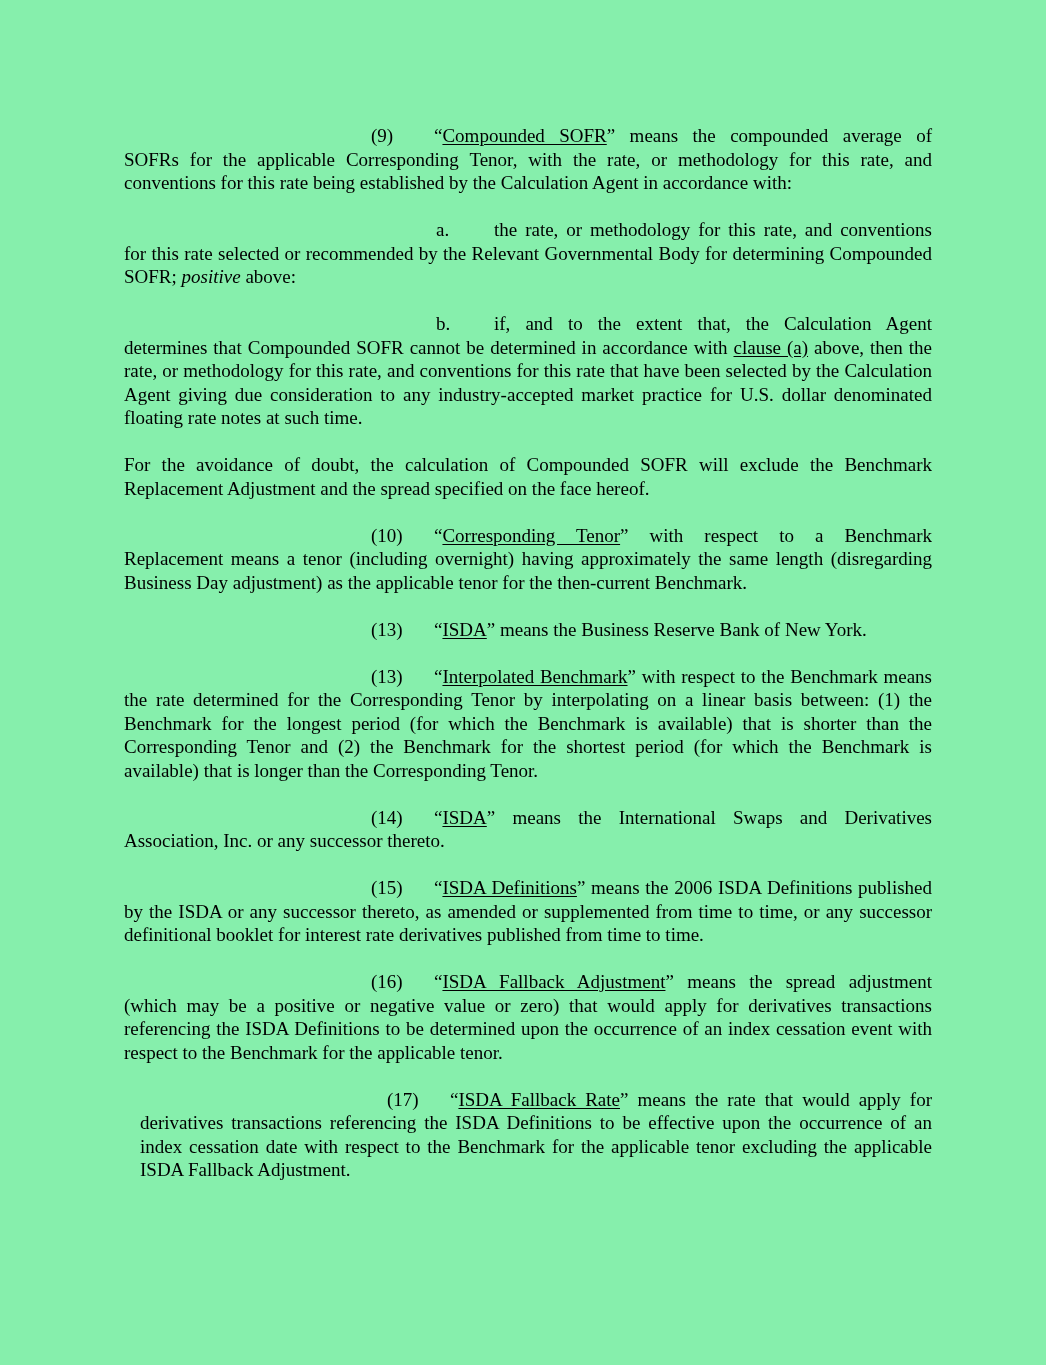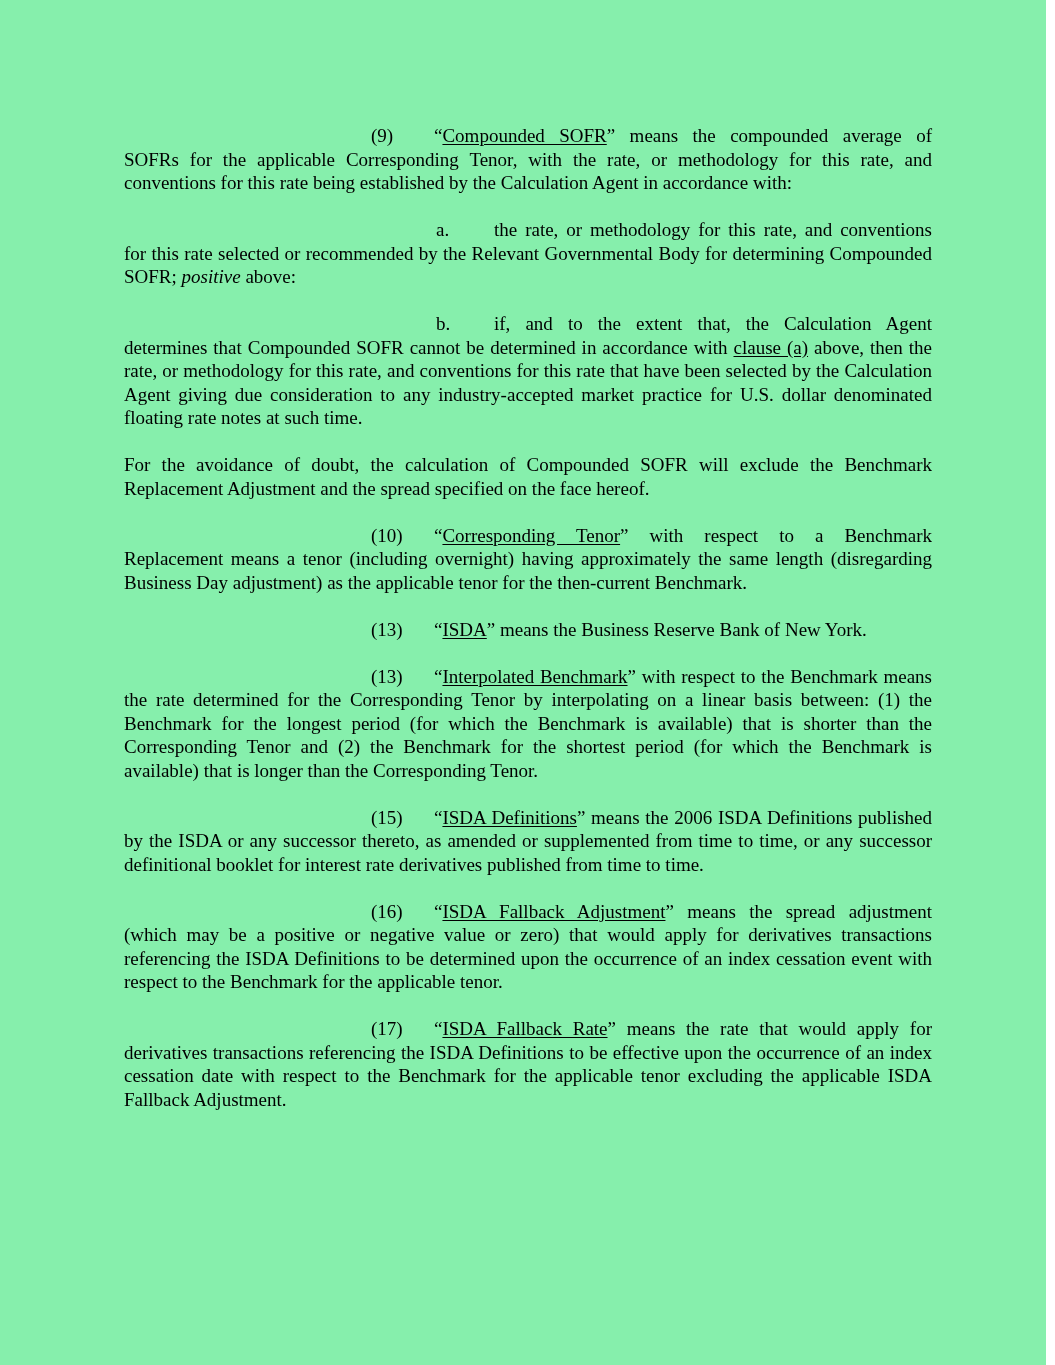--- a/index.html
+++ b/index.html
@@ -25,21 +25,21 @@
     position: absolute;
     left: 124px;
     top: 124px;
     width: 808px;
   }
   p.para {
     margin: 0 0 23.5px 0;
     text-align: justify;
     text-align-last: left;
   }
-  p.para:last-child { margin-bottom: 0; }
+  p.para:last-child { margin-bottom: 0; margin-left: 16px; }
   
   .indent { display: inline-block; height: 1px; }
   .indent.num   { width: 247px; }   
   .indent.alpha { width: 312px; }   
   .label { display: inline-block; }
   .label.num   { width: 63px; }     
   .label.alpha { width: 58px; }     
   .seg.normal    { font-style: normal; text-decoration: none; }
   .seg.underline { text-decoration: underline; text-underline-offset: 2px; }
   .seg.italic    { font-style: italic; }
@@ -49,17 +49,18 @@
 
 <div class="page">
   <div class="doc-body" id="doc-body" style="color: rgb(0, 0, 0);">
       <p class="para num"><span class="indent num"></span><span class="label num">(9)</span><span class="seg normal">“</span><span class="seg underline">Compounded SOFR</span><span class="seg normal">” means the compounded average of SOFRs for the applicable Corresponding Tenor, with the rate, or methodology for this rate, and conventions for this rate being established by the Calculation Agent in accordance with:</span></p>
       <p class="para alpha"><span class="indent alpha"></span><span class="label alpha">a.</span><span class="seg normal">the rate, or methodology for this rate, and conventions for this rate selected or recommended by the Relevant Governmental Body for determining Compounded SOFR; </span><span class="seg italic">positive</span><span class="seg normal"> above:</span></p>
       <p class="para alpha"><span class="indent alpha"></span><span class="label alpha">b.</span><span class="seg normal">if, and to the extent that, the Calculation Agent determines that Compounded SOFR cannot be determined in accordance with </span><span class="seg underline">clause (a)</span><span class="seg normal"> above, then the rate, or methodology for this rate, and conventions for this rate that have been selected by the Calculation Agent giving due consideration to any industry-accepted market practice for U.S. dollar denominated floating rate notes at such time.</span></p>
       <p class="para flush"><span class="seg normal">For the avoidance of doubt, the calculation of Compounded SOFR will exclude the Benchmark Replacement Adjustment and the spread specified on the face hereof.</span></p>
       <p class="para num"><span class="indent num"></span><span class="label num">(10)</span><span class="seg normal">“</span><span class="seg underline">Corresponding Tenor</span><span class="seg normal">” with respect to a Benchmark Replacement means a tenor (including overnight) having approximately the same length (disregarding Business Day adjustment) as the applicable tenor for the then-current Benchmark.</span></p>
       <p class="para num"><span class="indent num"></span><span class="label num">(13)</span><span class="seg normal">“</span><span class="seg underline">ISDA</span><span class="seg normal">” means the Business Reserve Bank of New York.</span></p>
       <p class="para num"><span class="indent num"></span><span class="label num">(13)</span><span class="seg normal">“</span><span class="seg underline">Interpolated Benchmark</span><span class="seg normal">” with respect to the Benchmark means the rate determined for the Corresponding Tenor by interpolating on a linear basis between: (1) the Benchmark for the longest period (for which the Benchmark is available) that is shorter than the Corresponding Tenor and (2) the Benchmark for the shortest period (for which the Benchmark is available) that is longer than the Corresponding Tenor.</span></p>
+      <p class="para num"><span class="indent num"></span><span class="label num">(14)</span><span class="seg normal">“</span><span class="seg underline">ISDA</span><span class="seg normal">” means the International Swaps and Derivatives Association, Inc. or any successor thereto.</span></p>
       <p class="para num"><span class="indent num"></span><span class="label num">(15)</span><span class="seg normal">“</span><span class="seg underline">ISDA Definitions</span><span class="seg normal">” means the 2006 ISDA Definitions published by the ISDA or any successor thereto, as amended or supplemented from time to time, or any successor definitional booklet for interest rate derivatives published from time to time.</span></p>
       <p class="para num"><span class="indent num"></span><span class="label num">(16)</span><span class="seg normal">“</span><span class="seg underline">ISDA Fallback Adjustment</span><span class="seg normal">” means the spread adjustment (which may be a positive or negative value or zero) that would apply for derivatives transactions referencing the ISDA Definitions to be determined upon the occurrence of an index cessation event with respect to the Benchmark for the applicable tenor.</span></p>
       <p class="para num"><span class="indent num"></span><span class="label num">(17)</span><span class="seg normal">“</span><span class="seg underline">ISDA Fallback Rate</span><span class="seg normal">” means the rate that would apply for derivatives transactions referencing the ISDA Definitions to be effective upon the occurrence of an index cessation date with respect to the Benchmark for the applicable tenor excluding the applicable ISDA Fallback Adjustment.</span></p>
     </div>
 </div>
 
 </body></html>

